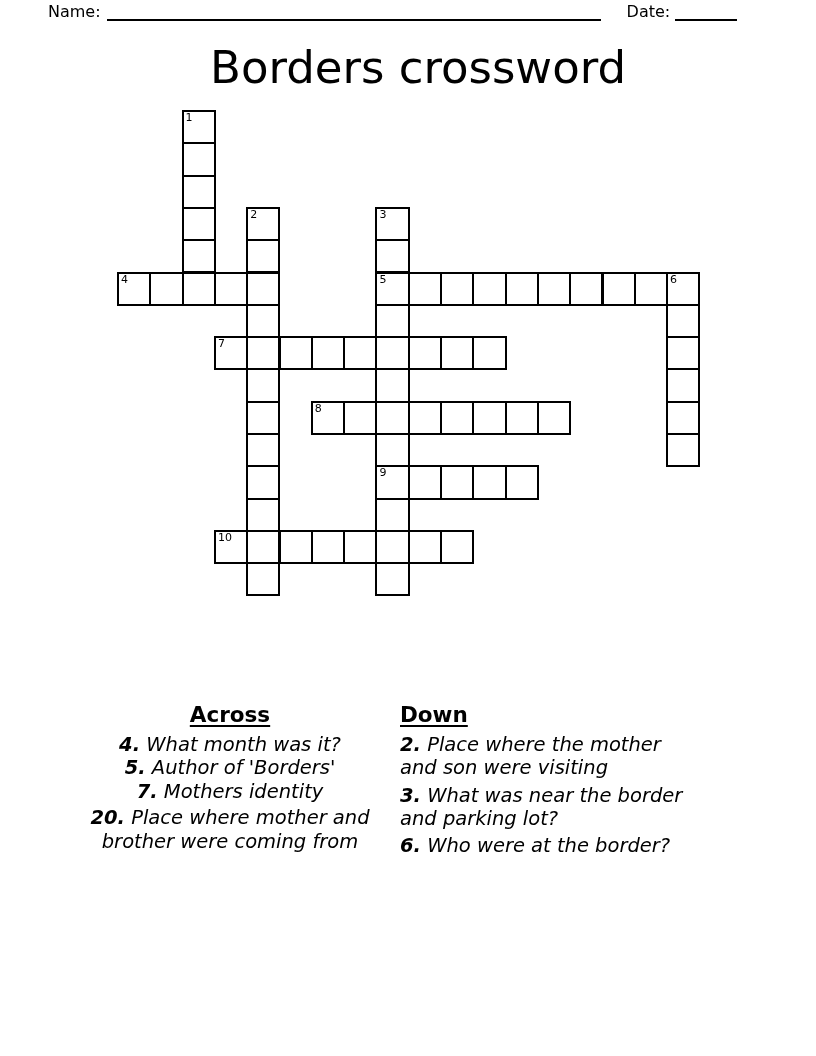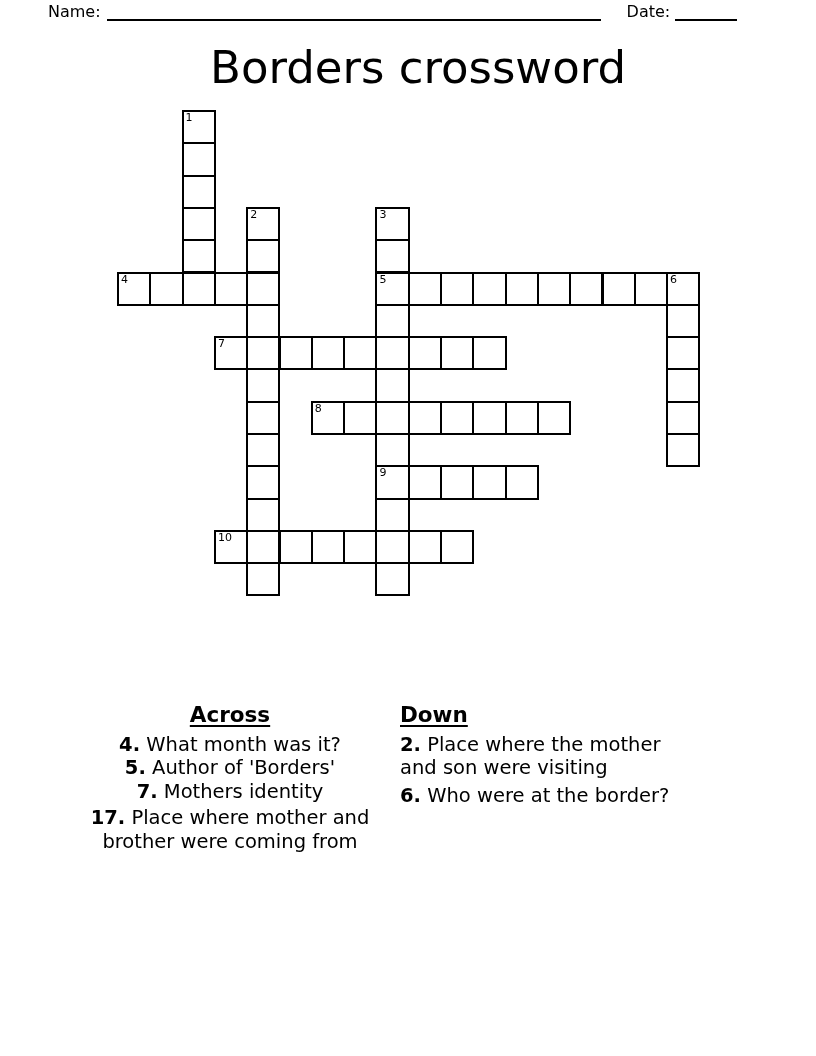--- a/index.html
+++ b/index.html
@@ -45,21 +45,21 @@
   .clues{position:absolute;top:702px;}
   .clues-across{left:48px;width:364px;text-align:center;}
   .clues-down{left:400px;width:356px;}
   .clue-heading{
     font-size:21.5px;font-weight:bold;line-height:25px;
     text-decoration:underline;
     text-decoration-thickness:2px;
     text-underline-offset:3px;
     margin:0 0 6px 0;
   }
-  .clue{font-size:19.5px;line-height:23.33px;}
+  .clue{font-size:19.5px;line-height:23.33px;font-style:italic;}
   .clue b{font-weight:bold;}
   .clues-across .clue-items .clue:nth-child(n+4){margin-top:3.4px;}
   .clues-down  .clue-items .clue:nth-child(n+2){margin-top:4px;}
 </style>
 </head>
 <body>
 
 <div class="header-row">
   <span>Name:</span>
   <span class="blank name-blank"></span>
@@ -162,23 +162,24 @@
     <div class="cell" style="left: 290.7px; top: 419.9px;"></div>
     <div class="cell" style="left: 323px; top: 419.9px;"></div>
   </div>
 
 <div class="clues clues-across">
   <div class="clue-heading">Across</div>
   <div class="clue-items" id="across-items">
       <div class="clue"><b>4.</b> What month was it?</div>
       <div class="clue"><b>5.</b> Author of 'Borders'</div>
       <div class="clue"><b>7.</b> Mothers identity</div>
-      <div class="clue"><b>17.</b> Place where mother and<br>brother were coming from</div>
+      <div class="clue"><b>20.</b> Place where mother and<br>brother were coming from</div>
     </div>
 </div>
 
 <div class="clues clues-down">
   <div class="clue-heading">Down</div>
   <div class="clue-items" id="down-items">
       <div class="clue"><b>2.</b> Place where the mother<br>and son were visiting</div>
+      <div class="clue"><b>3.</b> What was near the border<br>and parking lot?</div>
       <div class="clue"><b>6.</b> Who were at the border?</div>
     </div>
 </div>
 
 </body></html>

